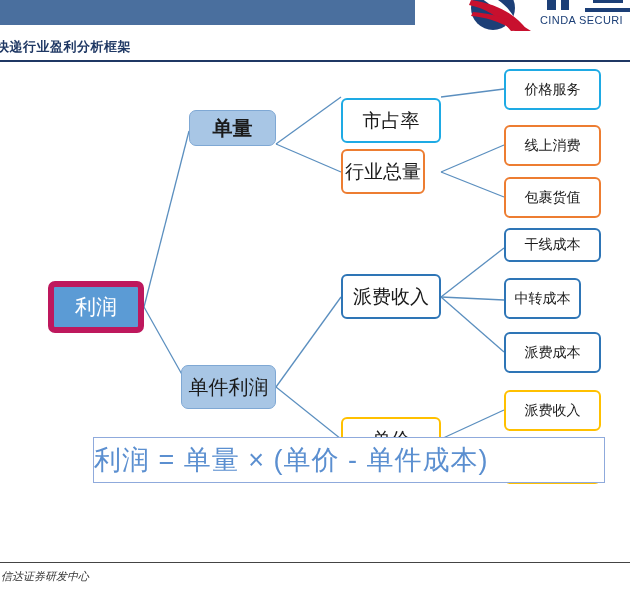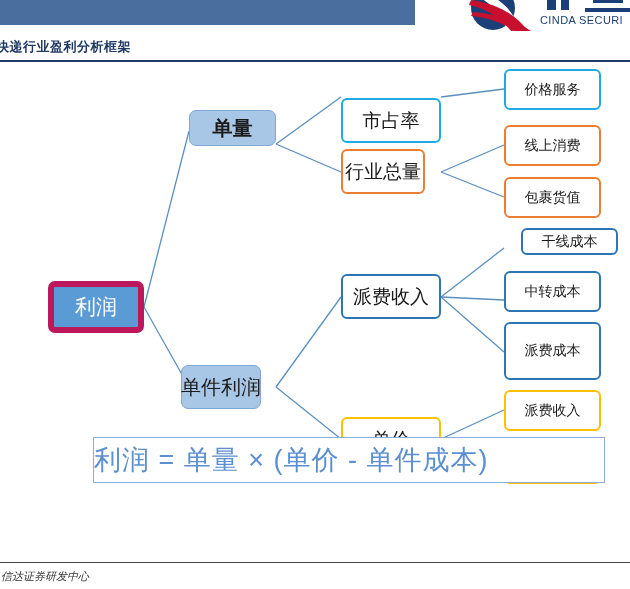--- a/index.html
+++ b/index.html
@@ -226,21 +226,21 @@
       </g>
     </svg>
 
     <div class="node n-root" style="left:48px; top:219px; width:96px; height:52px;">
       <span>利润</span>
     </div>
 
     <div class="node n-l2" style="left:189px; top:48px; width:87px; height:36px;font-weight:bold;">
       <span>单量</span>
     </div>
-    <div class="node n-l2" style="left:181px; top:303px; width:80px; height:44px;font-family:Liberation Mono, monospace;">
+    <div class="node n-l2" style="left:181px; top:303px; width:95px; height:44px;font-family:Liberation Mono, monospace;">
       <span>单件利润</span>
     </div>
 
     <div class="node n-l3 b-cyan" style="left:341px; top:12px; width:100px; height:45px;margin-top:24px;">
       <span>市占率</span>
     </div>
     <div class="node n-l3 b-orange" style="left:341px; top:87px; width:84px; height:45px;">
       <span>行业总量</span>
     </div>
     <div class="node n-l3 b-blue" style="left:341px; top:212px; width:100px; height:45px;">
@@ -252,27 +252,27 @@
 
     <div class="node n-l4 b-cyan" style="left:504px; top:7px; width:97px; height:41px;">
       <span>价格服务</span>
     </div>
     <div class="node n-l4 b-orange" style="left:504px; top:63px; width:97px; height:41px;">
       <span>线上消费</span>
     </div>
     <div class="node n-l4 b-orange" style="left:504px; top:115px; width:97px; height:41px;">
       <span>包裹货值</span>
     </div>
-    <div class="node n-l4 b-blue" style="left:504px; top:166px; width:97px; height:27px;margin-left:17px;">
+    <div class="node n-l4 b-blue" style="left:504px; top:166px; width:97px; height:34px;">
       <span>干线成本</span>
     </div>
-    <div class="node n-l4 b-blue" style="left:504px; top:209px; width:97px; height:41px;">
+    <div class="node n-l4 b-blue" style="left:504px; top:216px; width:77px; height:41px;">
       <span>中转成本</span>
     </div>
-    <div class="node n-l4 b-blue" style="left:504px; top:260px; width:97px; height:58px;">
+    <div class="node n-l4 b-blue" style="left:504px; top:270px; width:97px; height:41px;">
       <span>派费成本</span>
     </div>
     <div class="node n-l4 b-gold" style="left:504px; top:328px; width:97px; height:41px;">
       <span>派费收入</span>
     </div>
     <div class="node n-l4 b-gold" style="left:504px; top:381px; width:97px; height:41px;">
       <span>其他多项</span>
     </div>
   </div>
 

